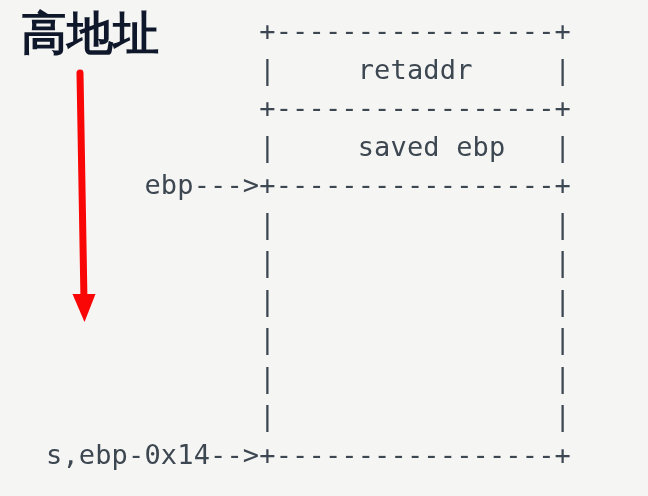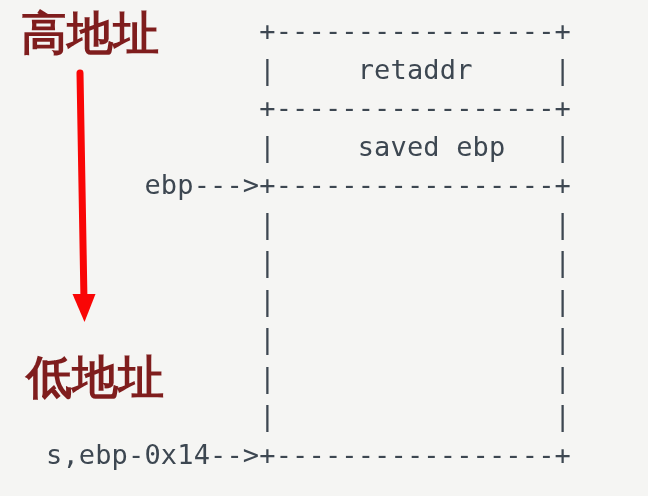--- a/index.html
+++ b/index.html
@@ -25,21 +25,21 @@
     margin: 0;
     font-family: "DejaVu Sans Mono", "Liberation Mono", monospace;
     font-size: 27px;
     line-height: 38.5px;
     letter-spacing: 0.15px;
     color: #3d4751;
     white-space: pre;
   }
   .cjk-label {
     position: absolute;
-    color: #7f1d1d;
+    color: #0f172a;
     font-size: 46px;
     line-height: 1.1;
     font-weight: 600;
     letter-spacing: 0px;
     white-space: nowrap;
     font-family: "DejaVu Sans", sans-serif;
   }
   .cjk-label.high { left: 21px; top: 8px; }
   .cjk-label.low  { left: 26px; top: 352px; }
   svg.arrow-overlay {
@@ -62,20 +62,19 @@
              |                 |
              |                 |
              |                 |
              |                 |
              |                 |
              |                 |
 s,ebp-0x14--&gt;+-----------------+</pre>
 
   <div class="cjk-label high">高地址</div>
 
-  <div class="cjk-label low">低地址</div>
 
   <svg class="arrow-overlay" width="648" height="496" viewBox="0 0 648 496">
     <line x1="80" y1="73" x2="84" y2="301" stroke="#f90606" stroke-width="7" stroke-linecap="round"></line>
     <polygon points="72.5,294 95.5,294 84.5,322" fill="#f90606"></polygon>
   </svg>
 
 </div>
 
 </body></html>

